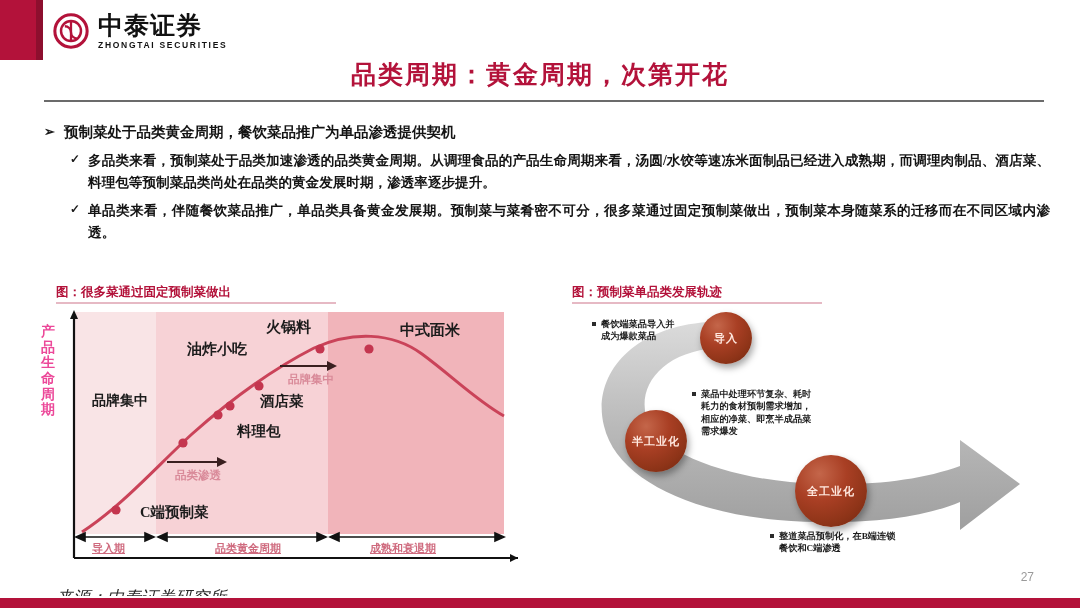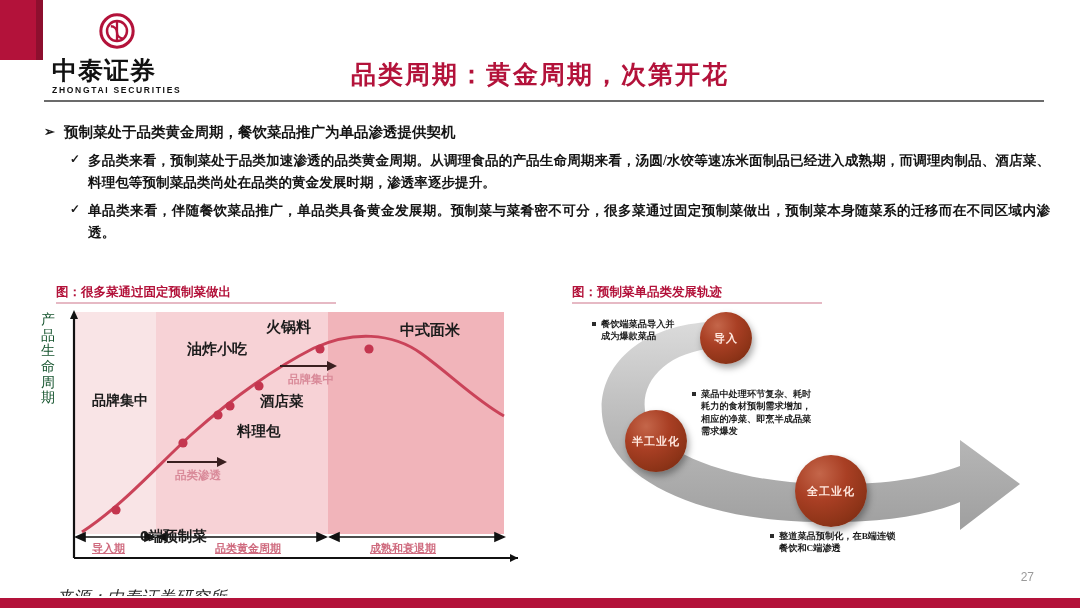--- a/index.html
+++ b/index.html
@@ -7,21 +7,21 @@
     width:1080px;height:608px;
     background:#ffffff;
     font-family:"Liberation Serif","DejaVu Serif",serif;
     position:relative;overflow:hidden;
   }
   .slide{position:absolute;inset:0;background:#fff;}
 
   
   .corner-block{position:absolute;left:0;top:0;width:36px;height:60px;background:#b3123a;}
   .corner-block:after{content:"";position:absolute;right:-7px;top:0;width:7px;height:60px;background:#8d0f2e;}
-  .logo-wrap{position:absolute;left:52px;top:12px;display:flex;align-items:center;gap:8px;flex-direction:column;}
+  .logo-wrap{position:absolute;left:52px;top:12px;display:flex;align-items:center;gap:8px;}
   .logo-mark{width:38px;height:38px;flex:0 0 38px;}
   .logo-txt{display:flex;flex-direction:column;line-height:1;}
   .logo-cn{font-family:"DejaVu Sans","Liberation Sans",sans-serif;font-size:25px;font-weight:700;color:#111;letter-spacing:1px;}
   .logo-en{font-family:"Liberation Sans",sans-serif;font-size:8.5px;font-weight:700;color:#111;letter-spacing:1.7px;margin-top:3px;}
 
   .slide-title{
     position:absolute;left:0;right:0;top:58px;text-align:center;
     font-size:25px;font-weight:700;color:#b3123a;letter-spacing:2px;
     font-family:"DejaVu Serif","Liberation Serif",serif;
   }
@@ -40,22 +40,22 @@
   .cap-l{left:56px;top:284px;}
   .cap-r{left:572px;top:284px;}
   .cap-ul{position:absolute;height:2px;background:#e6b9c4;}
   .cap-ul-l{left:56px;top:302px;width:280px;}
   .cap-ul-r{left:572px;top:302px;width:250px;}
 
   
   .chart-l{position:absolute;left:52px;top:306px;width:470px;height:265px;}
   .chart-l svg{display:block;}
   .ylab{
-    position:absolute;left:40px;top:312px;width:16px;
-    font-size:14px;font-weight:400;color:#14532d;line-height:1.12;text-align:center;
+    position:absolute;left:40px;top:324px;width:16px;
+    font-size:14px;font-weight:700;color:#ec4899;line-height:1.12;text-align:center;
   }
   .pt-lab{position:absolute;font-weight:700;color:#1c1c1c;white-space:nowrap;}
   .ann{position:absolute;font-weight:700;color:#d98a99;white-space:nowrap;font-size:11.5px;}
   .phase{position:absolute;font-weight:700;color:#cf6a7e;font-size:11px;white-space:nowrap;text-decoration:underline;}
 
   
   .chart-r{position:absolute;left:568px;top:306px;width:470px;height:262px;}
   .sphere{position:absolute;border-radius:50%;display:flex;align-items:center;justify-content:center;
     font-size:11px;font-weight:700;color:#ffe9e0;white-space:nowrap;letter-spacing:1px;
     box-shadow:2px 4px 7px rgba(0,0,0,.35);text-align:right;}
@@ -156,21 +156,21 @@
         <polygon points="106,231 115,227 115,235"></polygon>
           <polygon points="274,231 265,227 265,235"></polygon>
         <line x1="282" y1="231" x2="448" y2="231"></line>
         <polygon points="278,231 287,227 287,235"></polygon>
           <polygon points="452,231 443,227 443,235"></polygon>
       </g>
     </svg>
   </div>
 
   <div class="pt-lab" style="left:92px;top:392px;font-size:14px;">品牌集中</div>
-  <div class="pt-lab" style="left:140px;top:527px;font-size:14.5px;font-family:Liberation Mono, monospace;">C端预制菜</div>
+  <div class="pt-lab" style="left:140px;top:503px;font-size:14.5px;">C端预制菜</div>
   <div class="pt-lab" style="left:237px;top:422px;font-size:14.5px;">料理包</div>
   <div class="pt-lab" style="left:260px;top:392px;font-size:14.5px;">酒店菜</div>
   <div class="pt-lab" style="left:187px;top:340px;font-size:15px;">油炸小吃</div>
   <div class="pt-lab" style="left:266px;top:318px;font-size:15px;">火锅料</div>
   <div class="pt-lab" style="left:400px;top:321px;font-size:15px;">中式面米</div>
 
   <div class="ann" style="left:175px;top:468px;">品类渗透</div>
   <div class="ann" style="left:288px;top:372px;">品牌集中</div>
 
   <div class="phase" style="left:92px;top:541px;">导入期</div>

